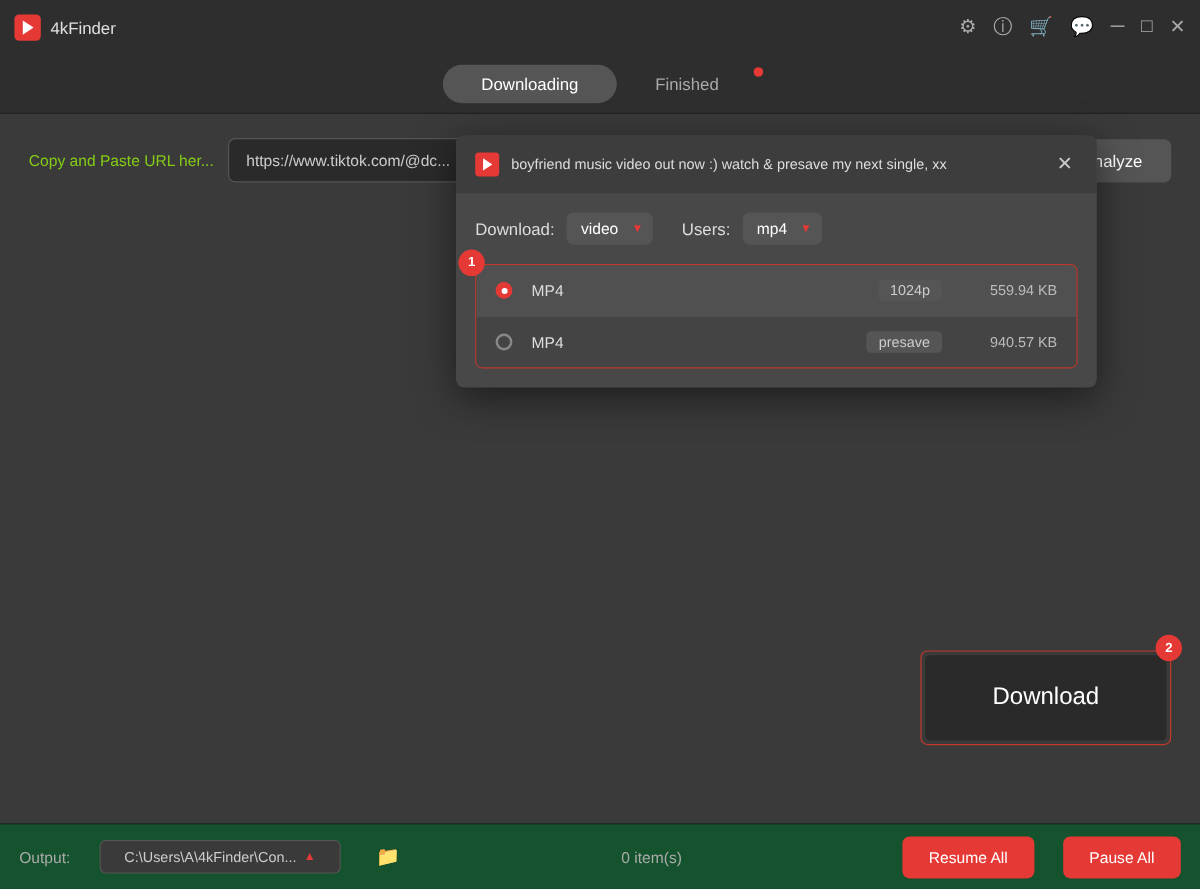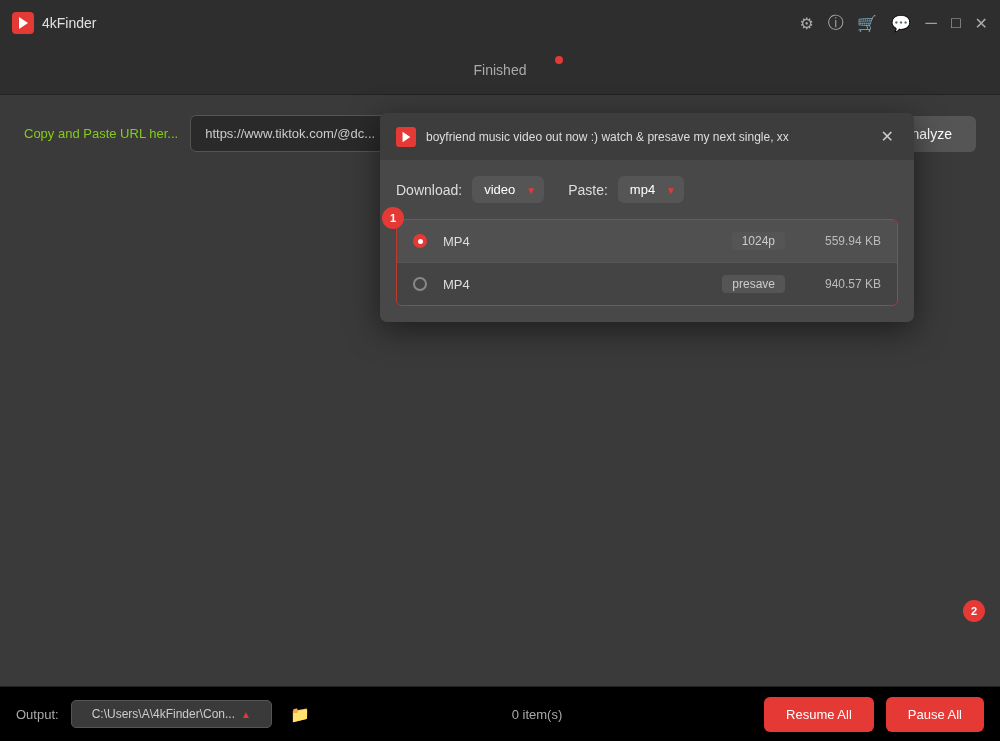--- a/index.html
+++ b/index.html
@@ -332,25 +332,25 @@
       display: block;
     }
 
     
     .bottom-bar {
       position: absolute;
       bottom: 0;
       left: 0;
       right: 0;
       height: 55px;
-      background: #000000;
+      background: #14532d;
       display: flex;
       align-items: center;
       padding: 0 16px;
-      gap: 12px;
+      gap: 24px;
       border-top: 1px solid #222;
     }
     .output-label {
       font-size: 13px;
       color: #aaa;
     }
     .output-path-wrapper {
       display: flex;
       align-items: center;
       background: #3a3a3a;
@@ -438,20 +438,21 @@
     <span class="title-icon">ⓘ</span>
     <span class="title-icon">🛒</span>
     <span class="title-icon">💬</span>
     <span class="title-icon">─</span>
     <span class="title-icon">□</span>
     <span class="title-icon close">✕</span>
   </div>
 </div>
 
 <div class="tab-bar">
+  <button class="tab-btn active">Downloading</button>
   <div class="tab-finished-wrapper">
     <button class="tab-btn inactive">Finished</button>
     <span class="tab-dot"></span>
   </div>
 </div>
 
 <div class="main-content">
 
   <div class="url-section">
     <span class="url-label">Copy and Paste URL her...</span>
@@ -481,21 +482,21 @@
             <span class="control-label">Download:</span>
             <div class="select-wrapper">
               <select class="control-select">
                 <option>video</option>
                 <option>audio</option>
               </select>
               <span class="select-arrow">▼</span>
             </div>
           </div>
           <div class="control-group">
-            <span class="control-label">Paste:</span>
+            <span class="control-label">Users:</span>
             <div class="select-wrapper">
               <select class="control-select">
                 <option>mp4</option>
                 <option>mp3</option>
               </select>
               <span class="select-arrow">▼</span>
             </div>
           </div>
         </div>
 
@@ -521,20 +522,21 @@
           </div>
         </div>
       </div>
     </div>
   </div>
 </div>
 
 <div class="download-area">
   <div class="download-btn-wrapper">
     <div class="step-badge-2">2</div>
+    <button class="download-btn">Download</button>
   </div>
 </div>
 
 <div class="bottom-bar">
   <span class="output-label">Output:</span>
   <div class="output-path-wrapper">
     <span class="output-path">C:\Users\A\4kFinder\Con...</span>
     <span class="path-arrow">▲</span>
   </div>
   <span class="folder-icon">📁</span>

